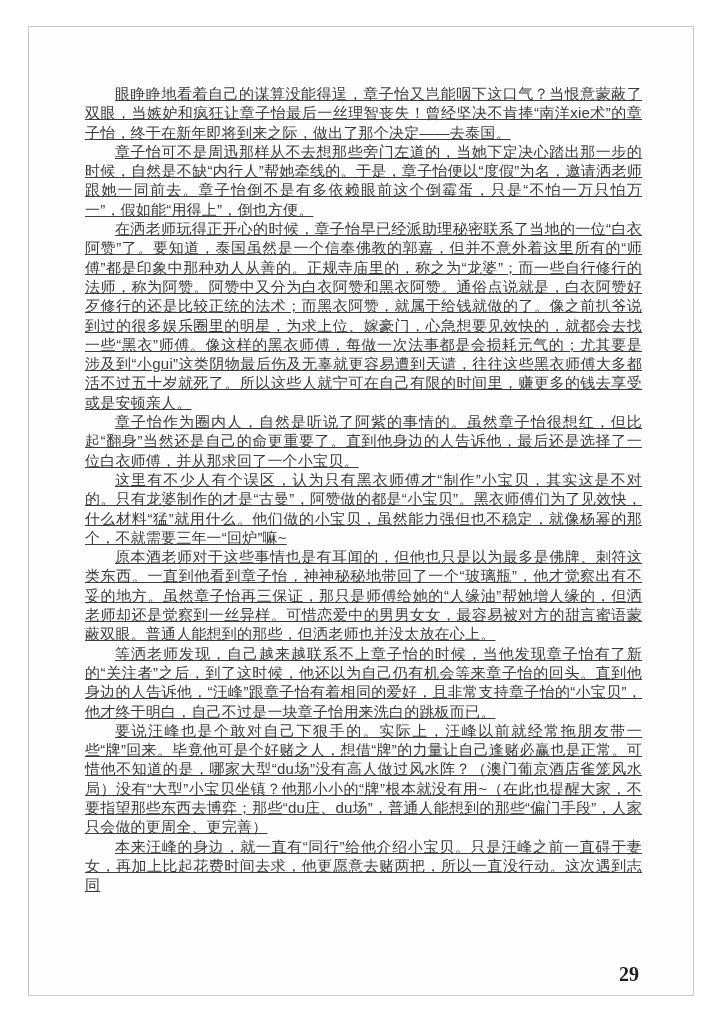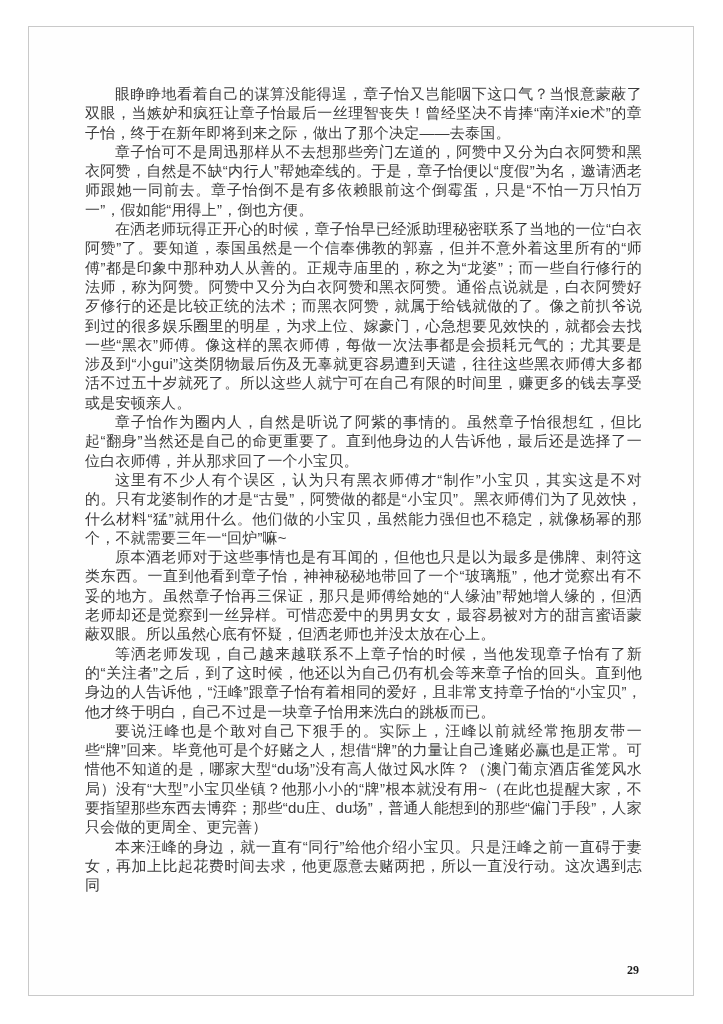--- a/index.html
+++ b/index.html
@@ -36,42 +36,43 @@
     font-size: 15px;
     line-height: 19.3px;
     text-align: justify;
     letter-spacing: 0.2px;
   }
   .content p {
     margin: 0;
     padding: 0;
     text-indent: 2em;
     word-break: break-all;
+    text-decoration: underline;
   }
   .page-number {
     position: absolute;
     right: 54px;
     top: 936px;
     color: #1c1c1c;
     font-family: "Liberation Serif", "DejaVu Serif", serif;
-    font-size: 12px;
+    font-size: 20px;
     font-weight: bold;
   }
 </style>
 </head>
 <body>
 
 <div class="canvas">
   <div class="sheet">
     <div class="content">
       <p>眼睁睁地看着自己的谋算没能得逞，章子怡又岂能咽下这口气？当恨意蒙蔽了双眼，当嫉妒和疯狂让章子怡最后一丝理智丧失！曾经坚决不肯捧“南洋xie术”的章子怡，终于在新年即将到来之际，做出了那个决定——去泰国。</p>
-      <p>章子怡可不是周迅那样从不去想那些旁门左道的，阿赞中又分为白衣阿赞和黑衣阿赞，自然是不缺“内行人”帮她牵线的。于是，章子怡便以“度假”为名，邀请洒老师跟她一同前去。章子怡倒不是有多依赖眼前这个倒霉蛋，只是“不怕一万只怕万一”，假如能“用得上”，倒也方便。</p>
+      <p>章子怡可不是周迅那样从不去想那些旁门左道的，当她下定决心踏出那一步的时候，自然是不缺“内行人”帮她牵线的。于是，章子怡便以“度假”为名，邀请洒老师跟她一同前去。章子怡倒不是有多依赖眼前这个倒霉蛋，只是“不怕一万只怕万一”，假如能“用得上”，倒也方便。</p>
       <p>在洒老师玩得正开心的时候，章子怡早已经派助理秘密联系了当地的一位“白衣阿赞”了。要知道，泰国虽然是一个信奉佛教的郭嘉，但并不意外着这里所有的“师傅”都是印象中那种劝人从善的。正规寺庙里的，称之为“龙婆”；而一些自行修行的法师，称为阿赞。阿赞中又分为白衣阿赞和黑衣阿赞。通俗点说就是，白衣阿赞好歹修行的还是比较正统的法术；而黑衣阿赞，就属于给钱就做的了。像之前扒爷说到过的很多娱乐圈里的明星，为求上位、嫁豪门，心急想要见效快的，就都会去找一些“黑衣”师傅。像这样的黑衣师傅，每做一次法事都是会损耗元气的；尤其要是涉及到“小gui”这类阴物最后伤及无辜就更容易遭到天谴，往往这些黑衣师傅大多都活不过五十岁就死了。所以这些人就宁可在自己有限的时间里，赚更多的钱去享受或是安顿亲人。</p>
       <p>章子怡作为圈内人，自然是听说了阿紫的事情的。虽然章子怡很想红，但比起“翻身”当然还是自己的命更重要了。直到他身边的人告诉他，最后还是选择了一位白衣师傅，并从那求回了一个小宝贝。</p>
       <p>这里有不少人有个误区，认为只有黑衣师傅才“制作”小宝贝，其实这是不对的。只有龙婆制作的才是“古曼”，阿赞做的都是“小宝贝”。黑衣师傅们为了见效快，什么材料“猛”就用什么。他们做的小宝贝，虽然能力强但也不稳定，就像杨幂的那个，不就需要三年一“回炉”嘛~</p>
-      <p>原本酒老师对于这些事情也是有耳闻的，但他也只是以为最多是佛牌、刺符这类东西。一直到他看到章子怡，神神秘秘地带回了一个“玻璃瓶”，他才觉察出有不妥的地方。虽然章子怡再三保证，那只是师傅给她的“人缘油”帮她增人缘的，但洒老师却还是觉察到一丝异样。可惜恋爱中的男男女女，最容易被对方的甜言蜜语蒙蔽双眼。所以虽然心底有怀疑，但洒老师也并没太放在心上。</p>
+      <p>原本酒老师对于这些事情也是有耳闻的，但他也只是以为最多是佛牌、刺符这类东西。一直到他看到章子怡，神神秘秘地带回了一个“玻璃瓶”，他才觉察出有不妥的地方。虽然章子怡再三保证，那只是师傅给她的“人缘油”帮她增人缘的，但洒老师却还是觉察到一丝异样。可惜恋爱中的男男女女，最容易被对方的甜言蜜语蒙蔽双眼。普通人能想到的那些，但洒老师也并没太放在心上。</p>
       <p>等洒老师发现，自己越来越联系不上章子怡的时候，当他发现章子怡有了新的“关注者”之后，到了这时候，他还以为自己仍有机会等来章子怡的回头。直到他身边的人告诉他，“汪峰”跟章子怡有着相同的爱好，且非常支持章子怡的“小宝贝”，他才终于明白，自己不过是一块章子怡用来洗白的跳板而已。</p>
       <p>要说汪峰也是个敢对自己下狠手的。实际上，汪峰以前就经常拖朋友带一些“牌”回来。毕竟他可是个好赌之人，想借“牌”的力量让自己逢赌必赢也是正常。可惜他不知道的是，哪家大型“du场”没有高人做过风水阵？（澳门葡京酒店雀笼风水局）没有“大型”小宝贝坐镇？他那小小的“牌”根本就没有用~（在此也提醒大家，不要指望那些东西去博弈；那些“du庄、du场”，普通人能想到的那些“偏门手段”，人家只会做的更周全、更完善）</p>
       <p>本来汪峰的身边，就一直有“同行”给他介绍小宝贝。只是汪峰之前一直碍于妻女，再加上比起花费时间去求，他更愿意去赌两把，所以一直没行动。这次遇到志同</p>
     </div>
     <div class="page-number">29</div>
   </div>
 </div>
 
 </body></html>

